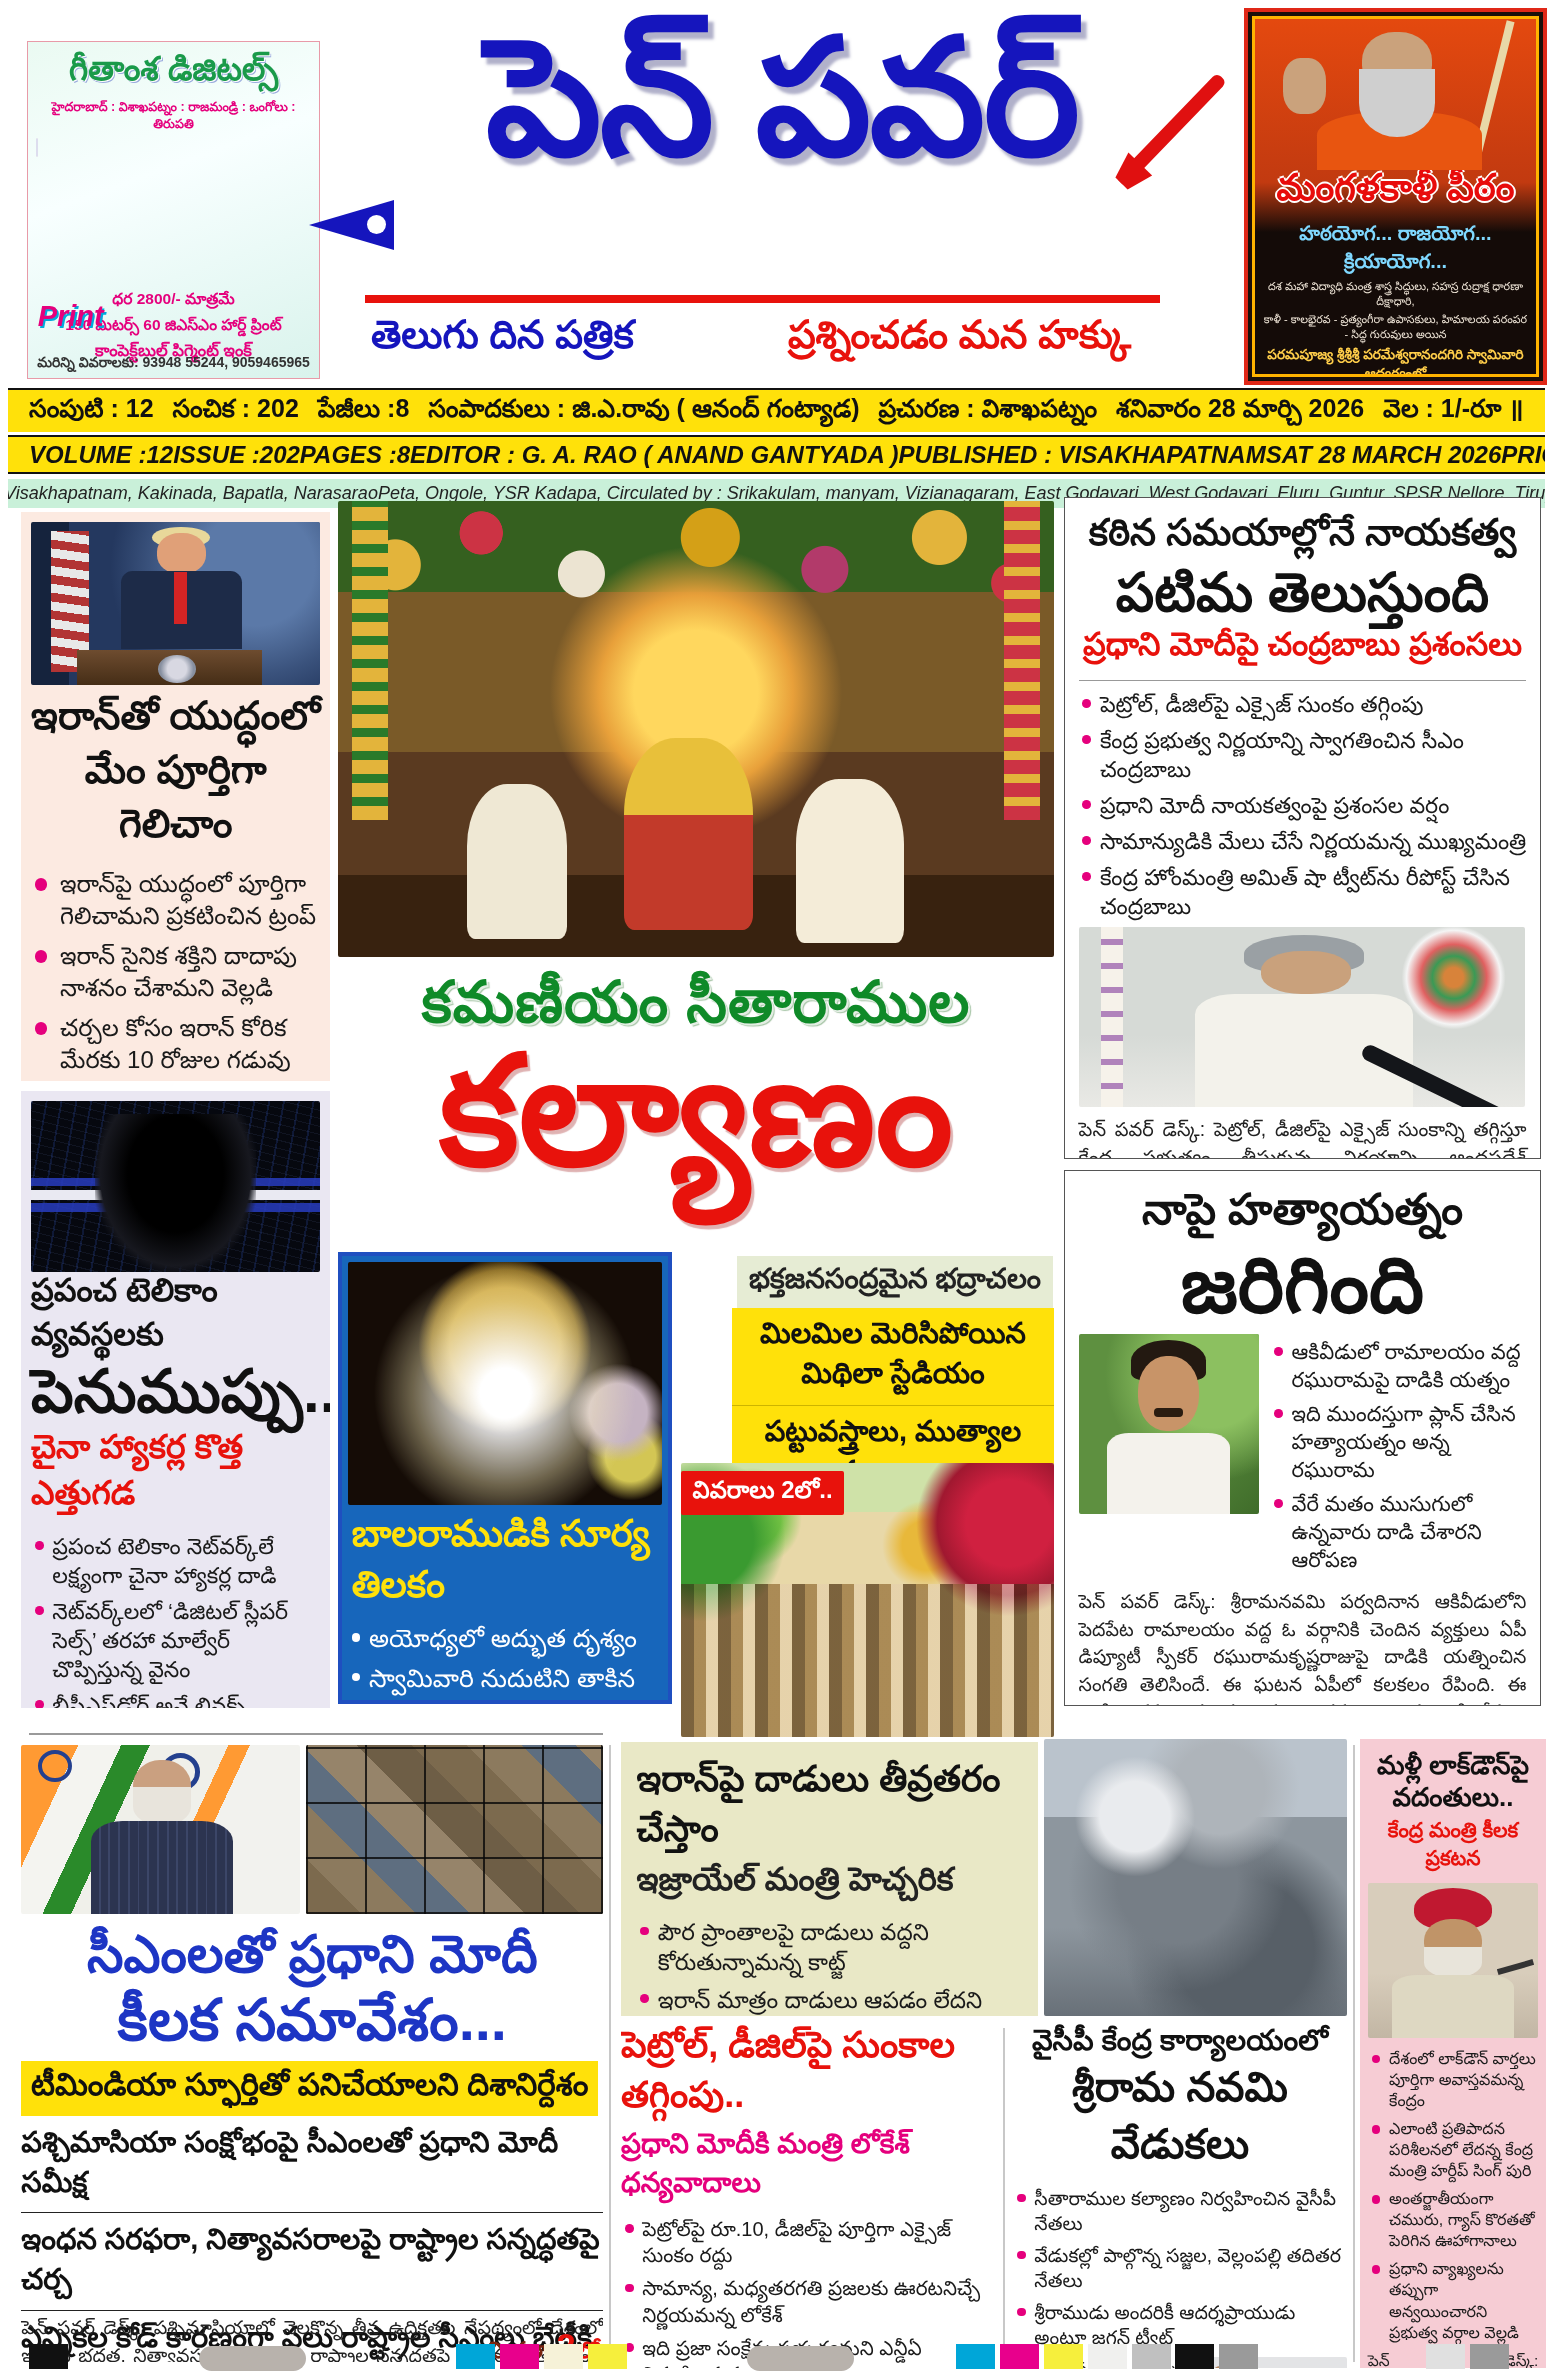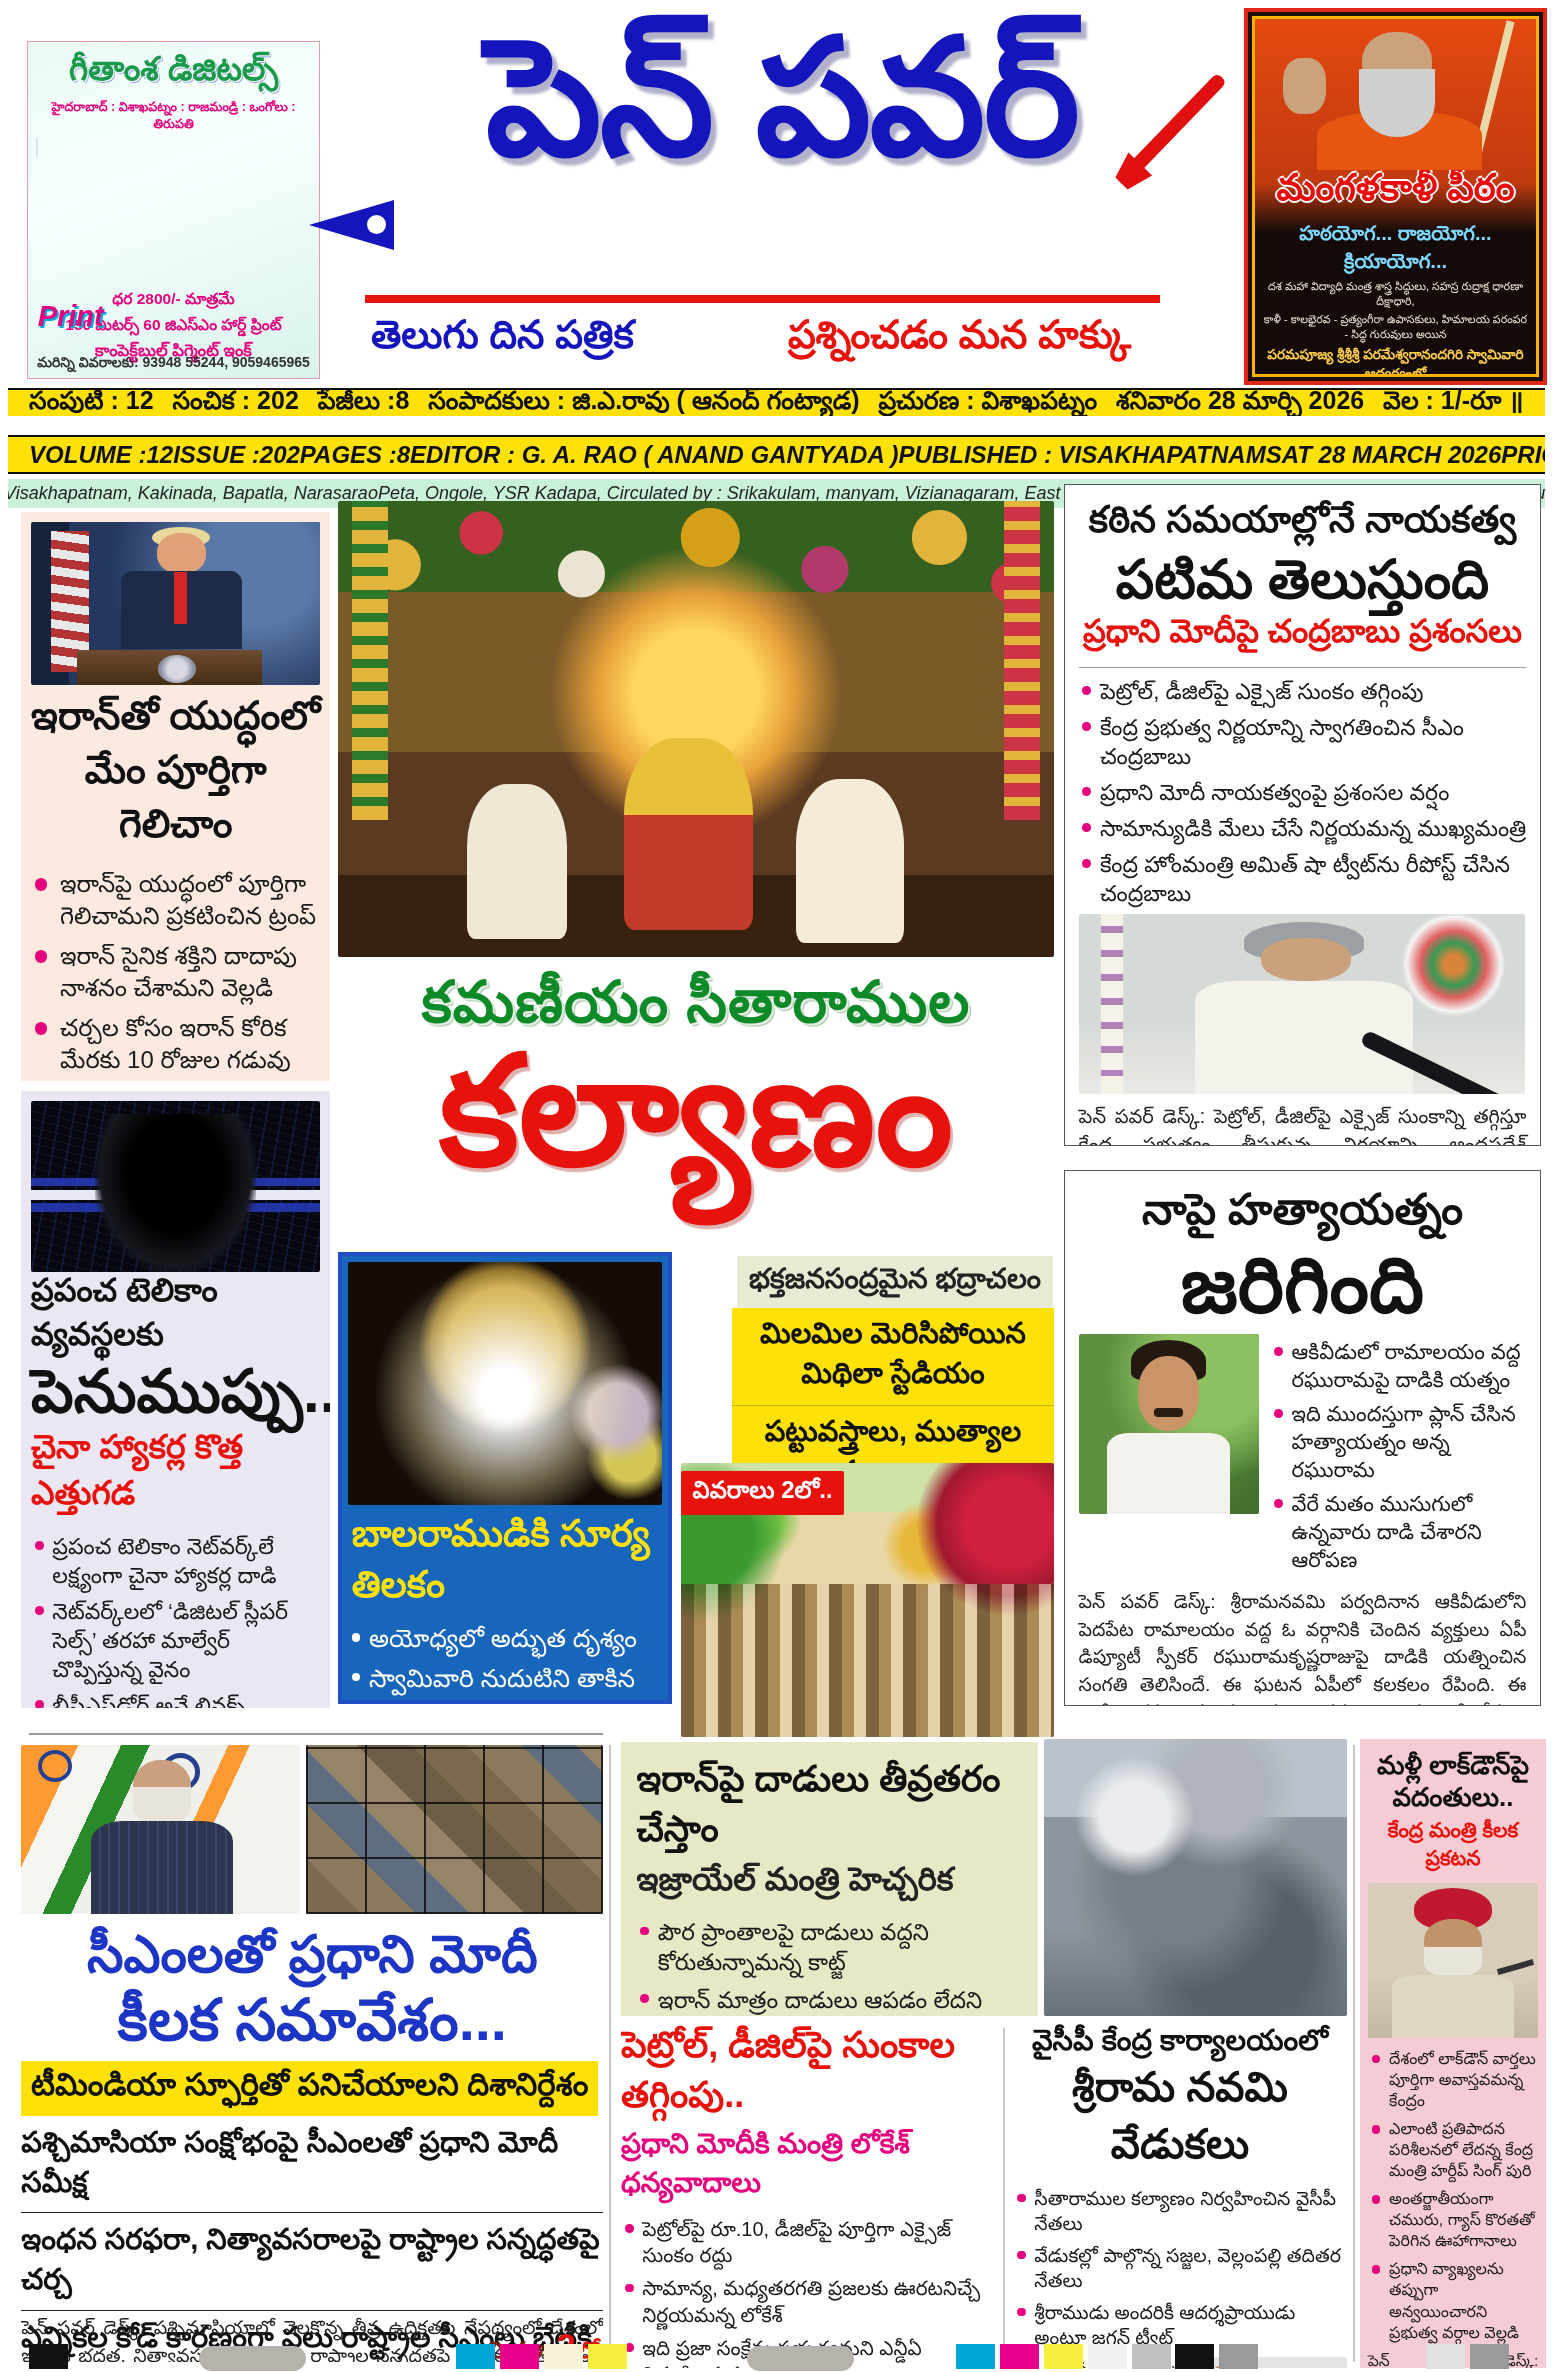--- a/index.html
+++ b/index.html
@@ -23,21 +23,21 @@
 .paper-name{font-size:163px;line-height:1;text-align:center;color:#1515bd;font-weight:bold;letter-spacing:-1.9px;text-shadow:5.8px 6.8px 2.9px rgba(100,100,150,.5)}
 .mast-rule{position:absolute;left:39px;right:78px;top:279px;height:8.7px;background:#e8120c}
 .tag-l{position:absolute;left:45px;top:297px;font-size:39px;font-weight:bold;color:#1515bd}
 .tag-r{position:absolute;right:107px;top:297px;font-size:39px;font-weight:bold;color:#e8120c}
 .nib{position:absolute;left:-17.5px;top:184px;width:0;height:0;border-top:25px solid transparent;border-bottom:25px solid transparent;border-right:85px solid #1515bd}
 .nib::after{content:"";position:absolute;left:58px;top:-9.7px;width:19.4px;height:19.4px;border-radius:50%;background:#fff}
 .redpen{position:absolute;right:-5.8px;top:107px;width:146px;height:13.6px;background:#e01010;border-radius:5.8px;transform:rotate(-46deg)}
 .redpen i{left:-25px;top:-1.9px;width:0;height:0;border-top:8.7px solid transparent;border-bottom:8.7px solid transparent;border-right:27px solid #e01010}
 
 .bar{position:absolute;left:7.8px;width:1537px;background:#ffe10a;display:flex;align-items:center;justify-content:space-between;padding:0 21.3px;white-space:nowrap;overflow:hidden}
-.bar.te{top:388px;height:28px;border-top:2.9px solid #111;font-size:25px;font-weight:bold;color:#111}
+.bar.te{top:388px;height:44px;border-top:2.9px solid #111;font-size:25px;font-weight:bold;color:#111}
 .bar.en{top:435px;height:39px;border-top:2.9px solid #111;border-bottom:2.9px solid #111;font-size:24px;font-weight:bold;font-style:italic;color:#111}
 .circ{position:absolute;left:7.8px;top:479px;width:1537px;height:29px;background:#c9f0d9;font-size:18px;font-style:italic;color:#222;display:flex;align-items:center;justify-content:center;white-space:nowrap;overflow:hidden}
 
 .card{position:absolute;overflow:hidden;padding:9.7px}
 
 .left-ad{background:linear-gradient(160deg,#eafaf2 0%,#f8ffff 40%,#d9f3ec 100%);border:1.9px solid #e89aa8;padding:7.8px;overflow:hidden}
 .la-title{text-align:center;font-size:33px;font-weight:bold;color:#1a9a4a;text-shadow:1px 1px 0 #fff,1.9px 1.9px 0 #9ad}
 .la-cities{text-align:center;font-size:12.6px;font-weight:bold;color:#e5007d;margin-top:3.9px}
 .la-vis{position:relative;height:146px;margin-top:5.8px}
 .la-vis .p1{left:3.9px;top:3.9px;width:85px;height:54px;background:linear-gradient(180deg,#e8e8ec,#b8bcc4);border-radius:5.8px;box-shadow:inset 0 -7.8px 0 #8a90a0}
@@ -277,21 +277,21 @@
     <div class="k-hl">పట్టువస్త్రాలు, ముత్యాల తలంబ్రాలు</div>
     <div class="k-hl">సమర్పించిన సీఎం రేవంత్‌రెడ్డి దంపతులు</div>
   </div>
   <div class="k-badge" style="left:681px;top:1471px"><span>వివరాలు</span> <span>2లో..</span></div>
   <div class="photo" style="left:681px;top:1463px;width:373px;height:274px">
       <div class="ph ph-proc">
         <i class="crowd"></i>
       </div>
     </div>
 
-  <section class="story-box" style="left:1064px;top:484px;width:477px;height:662px">
+  <section class="story-box" style="left:1064px;top:497px;width:477px;height:662px">
     <h3 class="hc kick">కఠిన సమయాల్లోనే నాయకత్వ</h3>
     <h2 class="hc head-lg">పటిమ తెలుస్తుంది</h2>
     <h3 class="sub-red" style="font-size:32px;margin:3.9px 0 9.7px">ప్రధాని మోదీపై చంద్రబాబు ప్రశంసలు</h3>
     <ul class="bullets sm" style="font-size:22px">
       <li>పెట్రోల్, డీజిల్‌పై ఎక్సైజ్ సుంకం తగ్గింపు</li>
       <li>కేంద్ర ప్రభుత్వ నిర్ణయాన్ని స్వాగతించిన సీఎం చంద్రబాబు</li>
       <li>ప్రధాని మోదీ నాయకత్వంపై ప్రశంసల వర్షం</li>
       <li>సామాన్యుడికి మేలు చేసే నిర్ణయమన్న ముఖ్యమంత్రి</li>
       <li>కేంద్ర హోంమంత్రి అమిత్ షా ట్వీట్‌ను రీపోస్ట్ చేసిన చంద్రబాబు</li>
     </ul>

